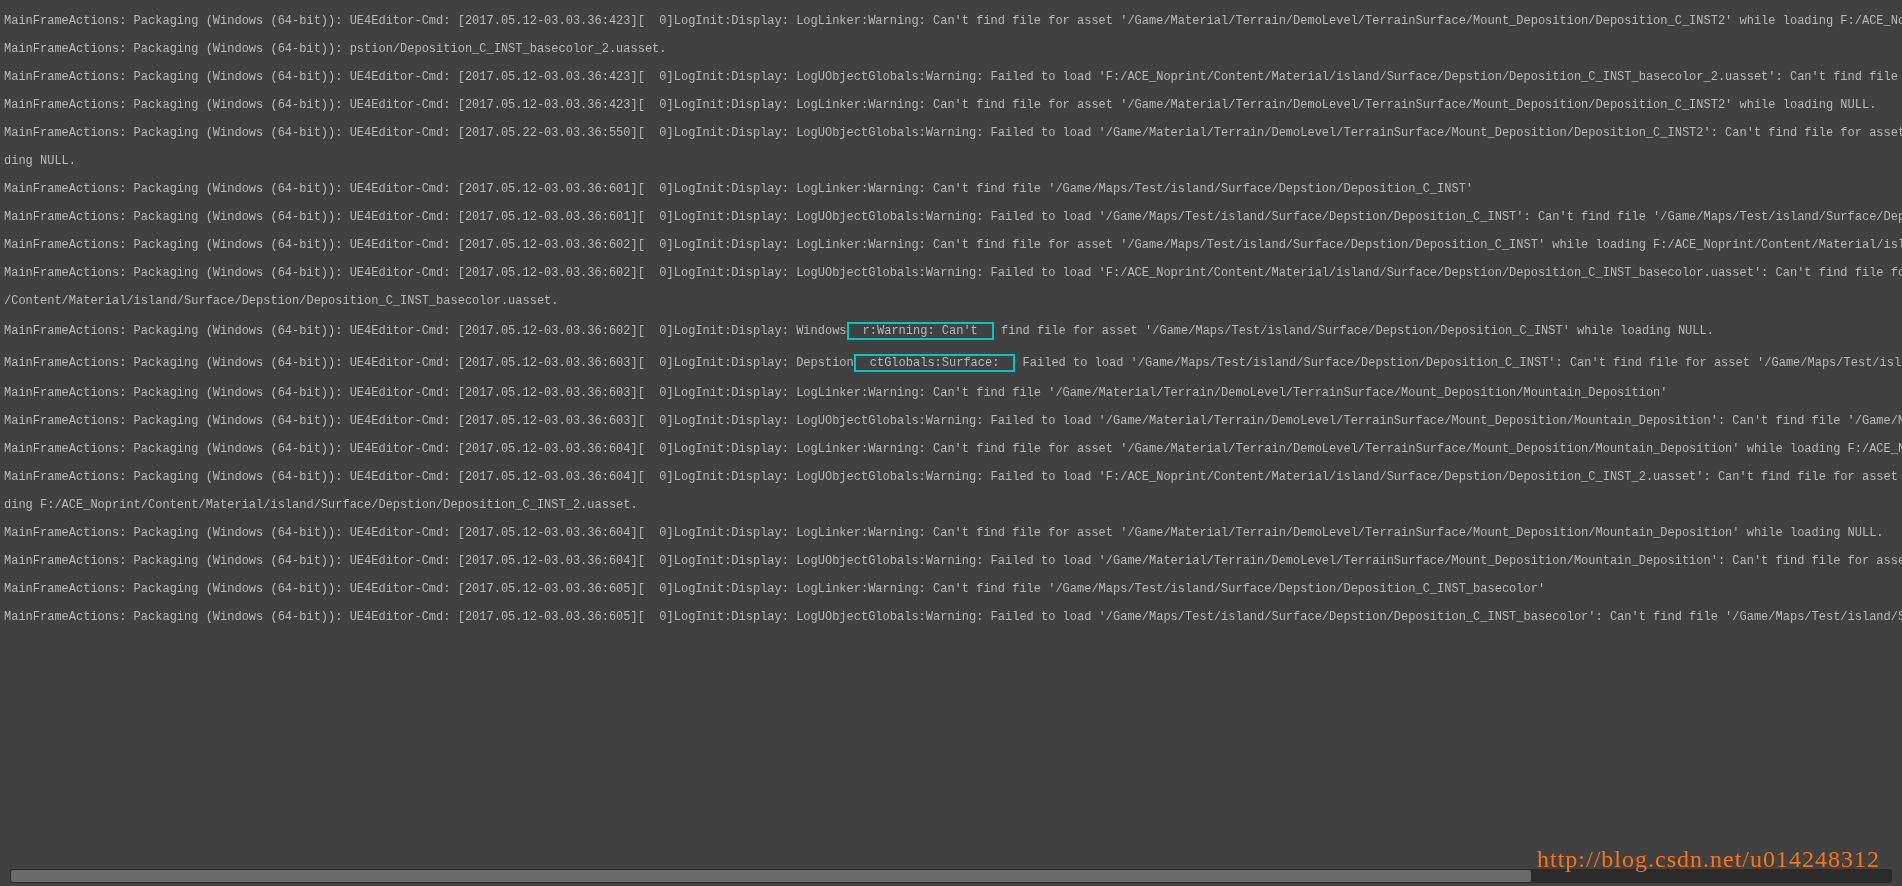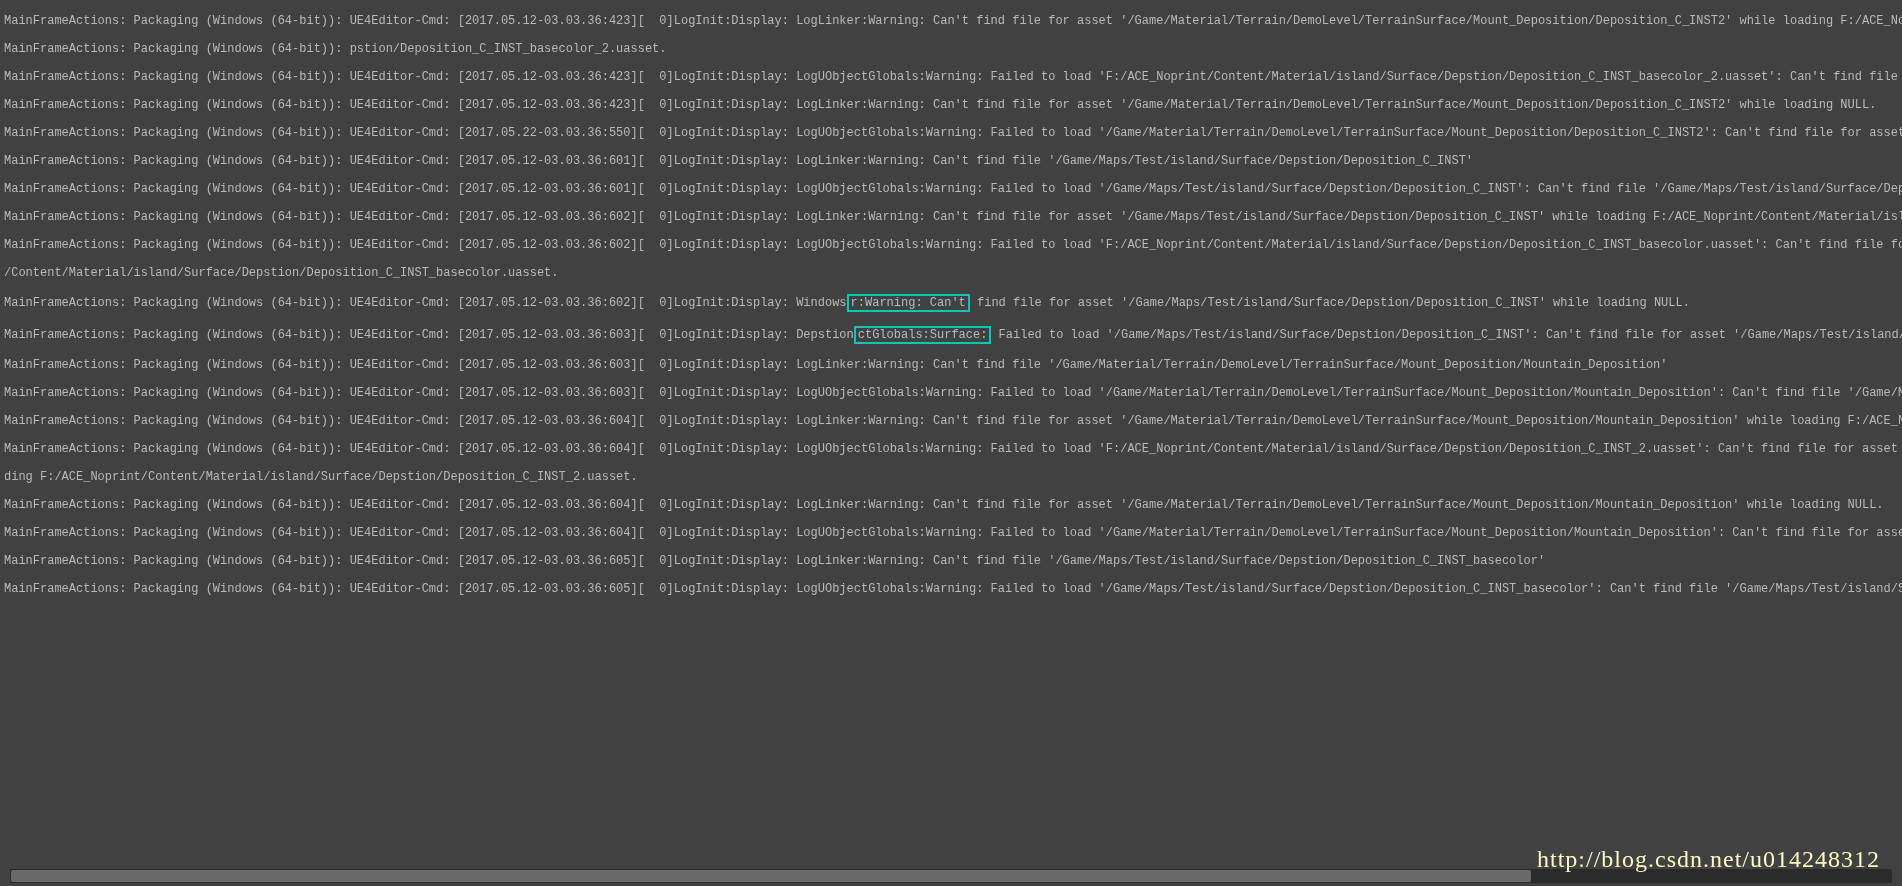--- a/index.html
+++ b/index.html
@@ -15,54 +15,55 @@
   .console{
     position:absolute; left:0; top:0; right:0;
     height:710px;
     white-space:pre;
     padding:0 4px;
     overflow:hidden;
   }
   .line{}
   .hl{
     border:2px solid #00c8c8;
-    padding:0 2px;
+    padding:0 14px;
     display:inline-block;
   }
   .scrollbar{
     position:absolute;
     left:10px; right:10px; bottom:3px;
     height:14px;
     background:#2b2b2b;
     border-radius:2px;
   }
   .scroll-thumb{
     position:absolute; left:1px; top:1px;
     width:1520px; height:12px;
     background:#6a6a6a;
     border-radius:2px;
   }
   .watermark{
     position:absolute;
     right:22px; bottom:20px;
-    color:#fef9c3;
+    color:#f97316;
     font-family:"Times New Roman","SimSun",serif;
     font-size:24px;
     letter-spacing:1px;
   }
 </style>
 </head>
 <body>
 
 <div class="console">
 <div class="line"><span>MainFrameActions: Packaging (Windows (64-bit)): </span><span>UE4Editor-Cmd: </span><span>[2017.05.12-03.03.36:423][  0]</span><span>LogInit:Display: </span><span>LogLinker:Warning: </span><span>Can't find file for asset '/Game/Material/Terrain/DemoLevel/TerrainSurface/Mount_Deposition/Deposition_C_INST2' while loading F:/ACE_Noprint</span></div>
 <div class="line"><span>MainFrameActions: Packaging (Windows (64-bit)): </span><span>pstion/Deposition_C_INST_basecolor_2.uasset.</span></div>
 <div class="line"><span>MainFrameActions: Packaging (Windows (64-bit)): </span><span>UE4Editor-Cmd: </span><span>[2017.05.12-03.03.36:423][  0]</span><span>LogInit:Display: </span><span>LogUObjectGlobals:Warning: </span><span>Failed to load 'F:/ACE_Noprint/Content/Material/island/Surface/Depstion/Deposition_C_INST_basecolor_2.uasset': Can't find file for as</span></div>
 <div class="line"><span>MainFrameActions: Packaging (Windows (64-bit)): </span><span>UE4Editor-Cmd: </span><span>[2017.05.12-03.03.36:423][  0]</span><span>LogInit:Display: </span><span>LogLinker:Warning: </span><span>Can't find file for asset '/Game/Material/Terrain/DemoLevel/TerrainSurface/Mount_Deposition/Deposition_C_INST2' while loading NULL.</span></div>
 <div class="line"><span>MainFrameActions: Packaging (Windows (64-bit)): </span><span>UE4Editor-Cmd: </span><span>[2017.05.22-03.03.36:550][  0]</span><span>LogInit:Display: </span><span>LogUObjectGlobals:Warning: </span><span>Failed to load '/Game/Material/Terrain/DemoLevel/TerrainSurface/Mount_Deposition/Deposition_C_INST2': Can't find file for asset '/Gam</span></div>
+<div class="line"><span>ding NULL.</span></div>
 <div class="line"><span>MainFrameActions: Packaging (Windows (64-bit)): </span><span>UE4Editor-Cmd: </span><span>[2017.05.12-03.03.36:601][  0]</span><span>LogInit:Display: </span><span>LogLinker:Warning: </span><span>Can't find file '/Game/Maps/Test/island/Surface/Depstion/Deposition_C_INST'</span></div>
 <div class="line"><span>MainFrameActions: Packaging (Windows (64-bit)): </span><span>UE4Editor-Cmd: </span><span>[2017.05.12-03.03.36:601][  0]</span><span>LogInit:Display: </span><span>LogUObjectGlobals:Warning: </span><span>Failed to load '/Game/Maps/Test/island/Surface/Depstion/Deposition_C_INST': Can't find file '/Game/Maps/Test/island/Surface/Depstion/</span></div>
 <div class="line"><span>MainFrameActions: Packaging (Windows (64-bit)): </span><span>UE4Editor-Cmd: </span><span>[2017.05.12-03.03.36:602][  0]</span><span>LogInit:Display: </span><span>LogLinker:Warning: </span><span>Can't find file for asset '/Game/Maps/Test/island/Surface/Depstion/Deposition_C_INST' while loading F:/ACE_Noprint/Content/Material/island/Su</span></div>
 <div class="line"><span>MainFrameActions: Packaging (Windows (64-bit)): </span><span>UE4Editor-Cmd: </span><span>[2017.05.12-03.03.36:602][  0]</span><span>LogInit:Display: </span><span>LogUObjectGlobals:Warning: </span><span>Failed to load 'F:/ACE_Noprint/Content/Material/island/Surface/Depstion/Deposition_C_INST_basecolor.uasset': Can't find file for asse</span></div>
 <div class="line"><span>/Content/Material/island/Surface/Depstion/Deposition_C_INST_basecolor.uasset.</span></div>
 <div class="line"><span>MainFrameActions: Packaging (Windows (64-bit)): </span><span>UE4Editor-Cmd: </span><span>[2017.05.12-03.03.36:602][  0]</span><span>LogInit:Display: </span><span>Windows</span><span class="hl">r:Warning: Can't</span><span> find file for asset '/Game/Maps/Test/island/Surface/Depstion/Deposition_C_INST' while loading NULL.</span></div>
 <div class="line"><span>MainFrameActions: Packaging (Windows (64-bit)): </span><span>UE4Editor-Cmd: </span><span>[2017.05.12-03.03.36:603][  0]</span><span>LogInit:Display: </span><span>Depstion</span><span class="hl">ctGlobals:Surface:</span><span> Failed to load '/Game/Maps/Test/island/Surface/Depstion/Deposition_C_INST': Can't find file for asset '/Game/Maps/Test/island/Surface</span></div>
 <div class="line"><span>MainFrameActions: Packaging (Windows (64-bit)): </span><span>UE4Editor-Cmd: </span><span>[2017.05.12-03.03.36:603][  0]</span><span>LogInit:Display: </span><span>LogLinker:Warning: </span><span>Can't find file '/Game/Material/Terrain/DemoLevel/TerrainSurface/Mount_Deposition/Mountain_Deposition'</span></div>
 <div class="line"><span>MainFrameActions: Packaging (Windows (64-bit)): </span><span>UE4Editor-Cmd: </span><span>[2017.05.12-03.03.36:603][  0]</span><span>LogInit:Display: </span><span>LogUObjectGlobals:Warning: </span><span>Failed to load '/Game/Material/Terrain/DemoLevel/TerrainSurface/Mount_Deposition/Mountain_Deposition': Can't find file '/Game/Materia</span></div>
 <div class="line"><span>MainFrameActions: Packaging (Windows (64-bit)): </span><span>UE4Editor-Cmd: </span><span>[2017.05.12-03.03.36:604][  0]</span><span>LogInit:Display: </span><span>LogLinker:Warning: </span><span>Can't find file for asset '/Game/Material/Terrain/DemoLevel/TerrainSurface/Mount_Deposition/Mountain_Deposition' while loading F:/ACE_Noprint</span></div>

